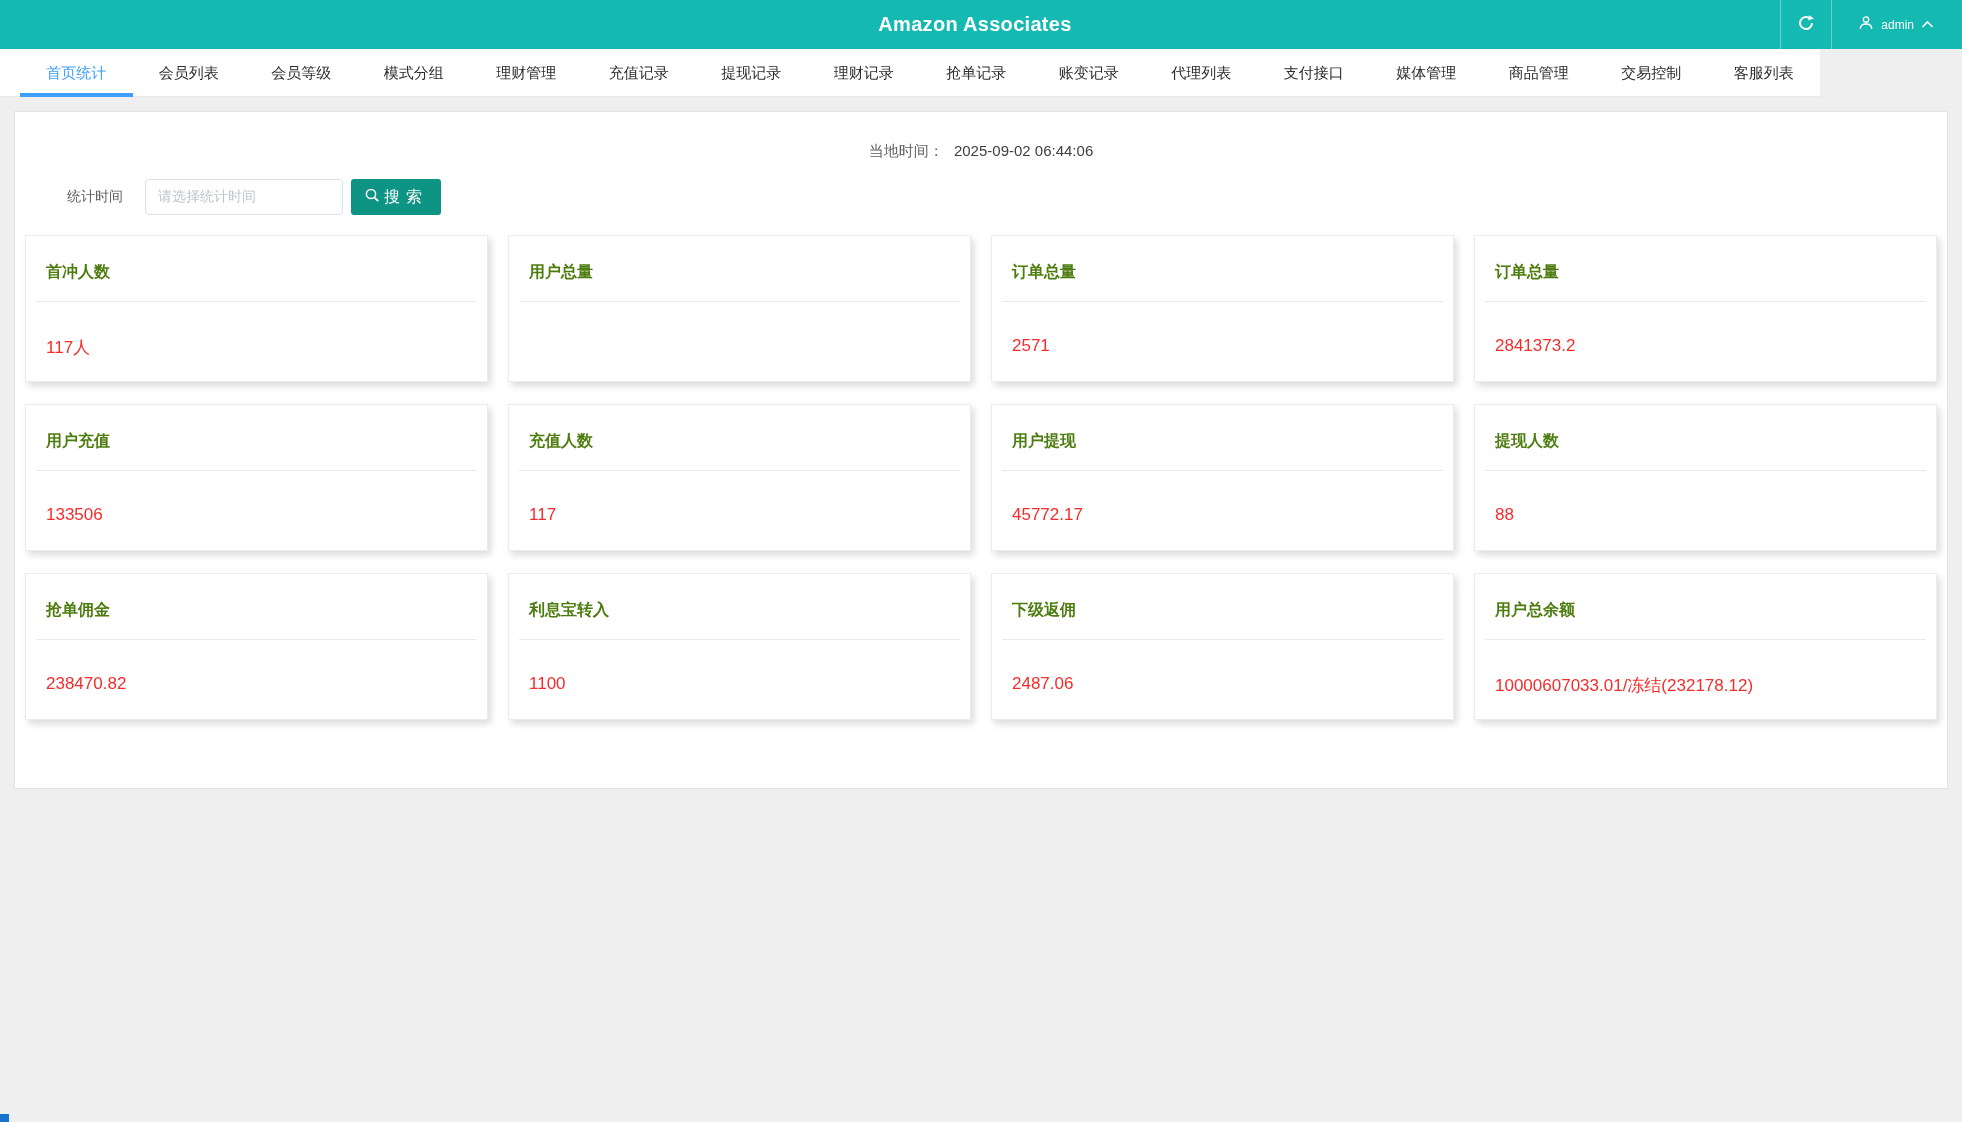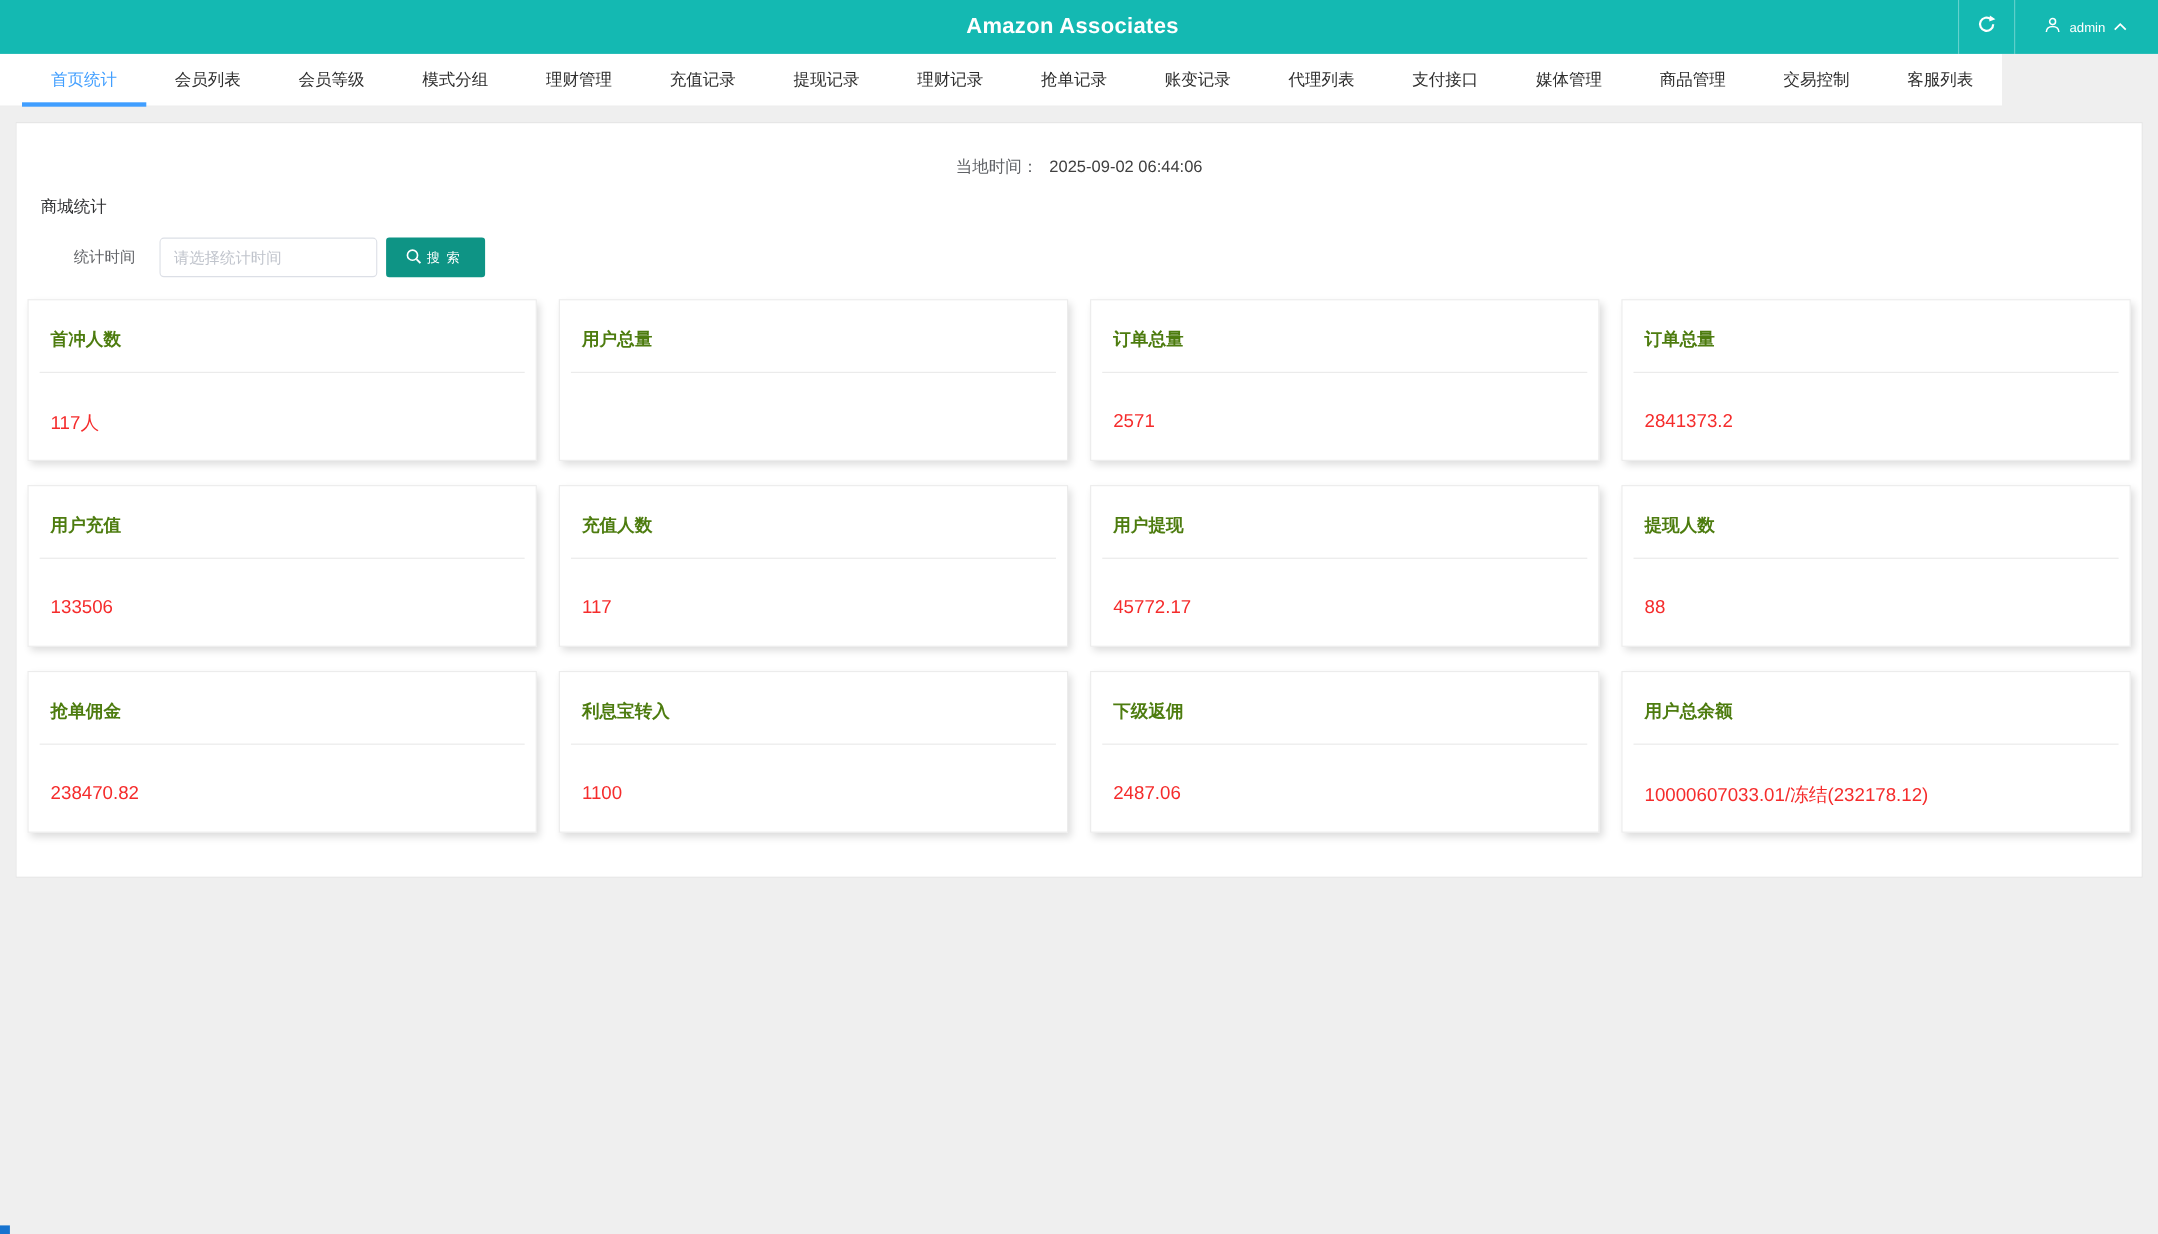--- a/index.html
+++ b/index.html
@@ -75,29 +75,29 @@
 
   .section-title { margin:18px 0 0 12px; font-size:15px; color:#303133; }
 
   .filter-row { margin:18px 0 0 12px; display:flex; align-items:center; }
   .filter-label { margin-left:30px; margin-right:22px; font-size:14px; color:#606266; }
   .filter-input {
     width:198px; height:36px;
     border:1px solid #dcdfe6; border-radius:4px;
     padding:0 12px; font-size:14px; color:#606266;
     outline:none; background:#fff;
-    font-family:Liberation Sans, sans-serif;
+    font-family:Liberation Serif, serif;
   }
   .filter-input::placeholder { color:#c0c4cc; }
   .search-btn {
     margin-left:8px;
     width:90px; height:36px;
     background:#0e9485; color:#fff;
     border:none; border-radius:3px;
-    font-size:12px; letter-spacing:6px;
+    font-size:16px; letter-spacing:6px;
     display:flex; align-items:center; justify-content:center; gap:4px;
     cursor:pointer; font-family:inherit;
   }
   .search-btn svg { flex:0 0 auto; }
 
   
   .grid {
     margin-top:20px;
     display:grid;
     grid-template-columns:repeat(4, 1fr);
@@ -169,21 +169,20 @@
   <div class="tab">交易控制</div>
   <div class="tab">客服列表</div>
 </nav>
 
 <section class="panel">
   <div class="time-row">
     <span class="time-label">当地时间：</span>
     <span class="time-value">2025-09-02 06:44:06</span>
   </div>
 
-  <div class="section-title">商城统计</div>
 
   <div class="filter-row">
     <span class="filter-label">统计时间</span>
     <input class="filter-input" type="text" placeholder="请选择统计时间" style="">
     <button class="search-btn">
       <span>
         <svg width="16" height="16" viewBox="0 0 16 16">
           <circle cx="7" cy="7" r="4.6" fill="none" stroke="#ffffff" stroke-width="1.5"></circle>
           <line x1="10.6" y1="10.6" x2="14.2" y2="14.2" stroke="#ffffff" stroke-width="1.8"></line>
         </svg>

